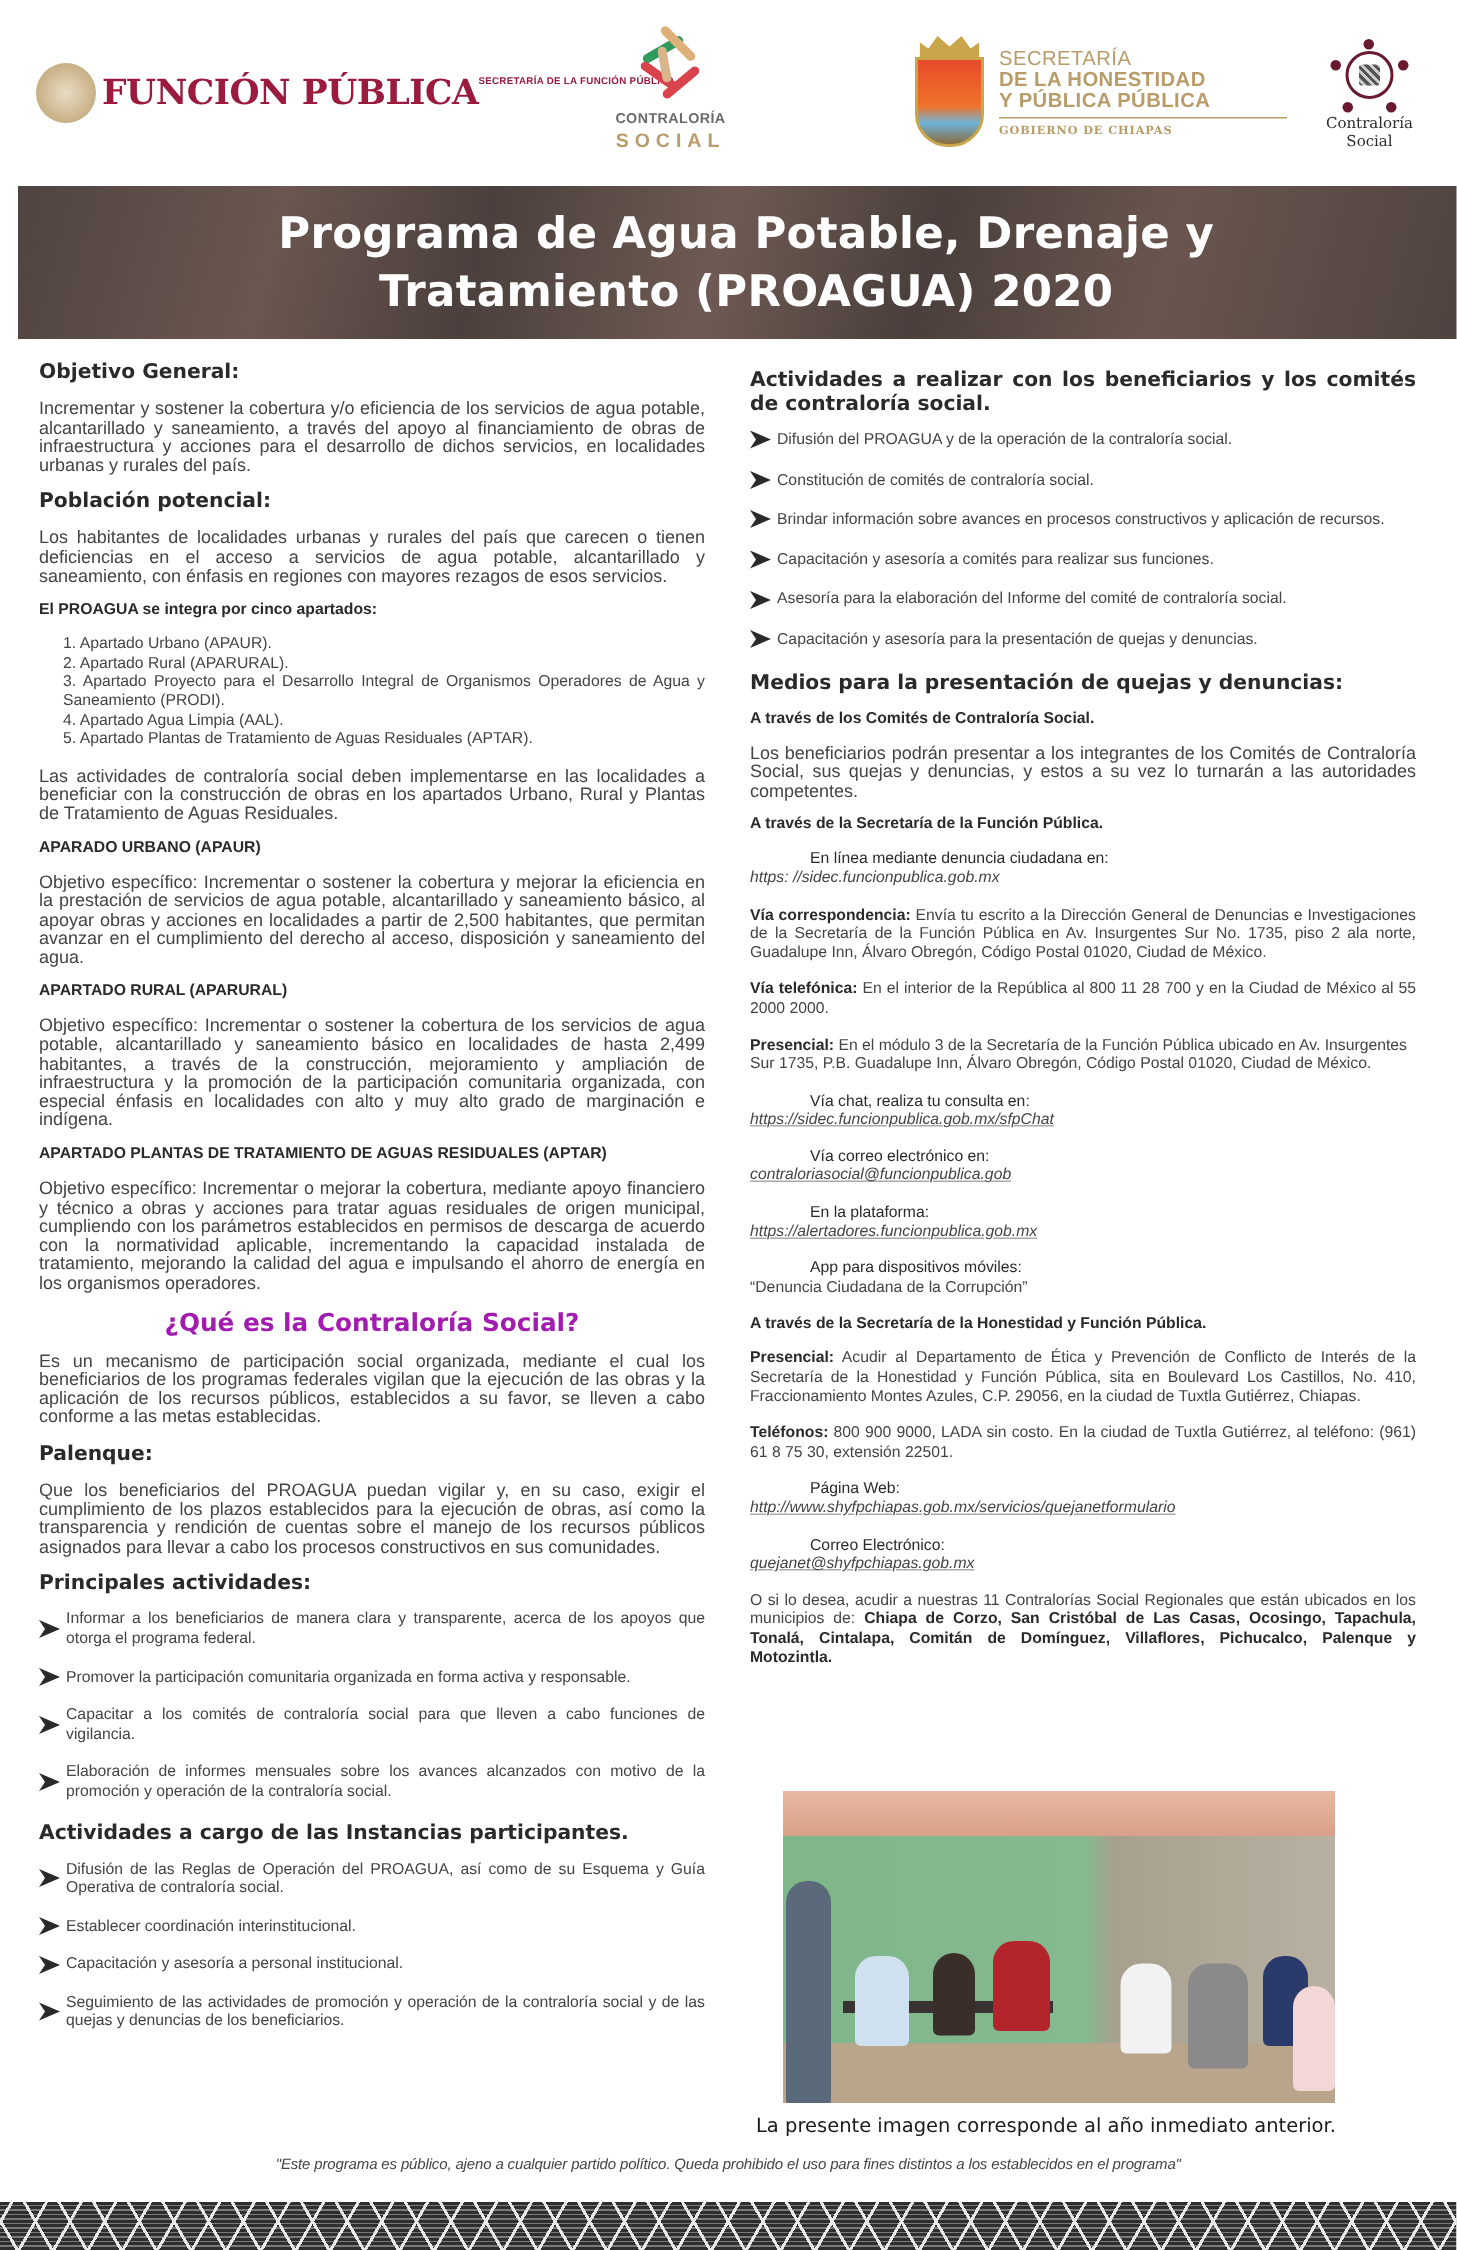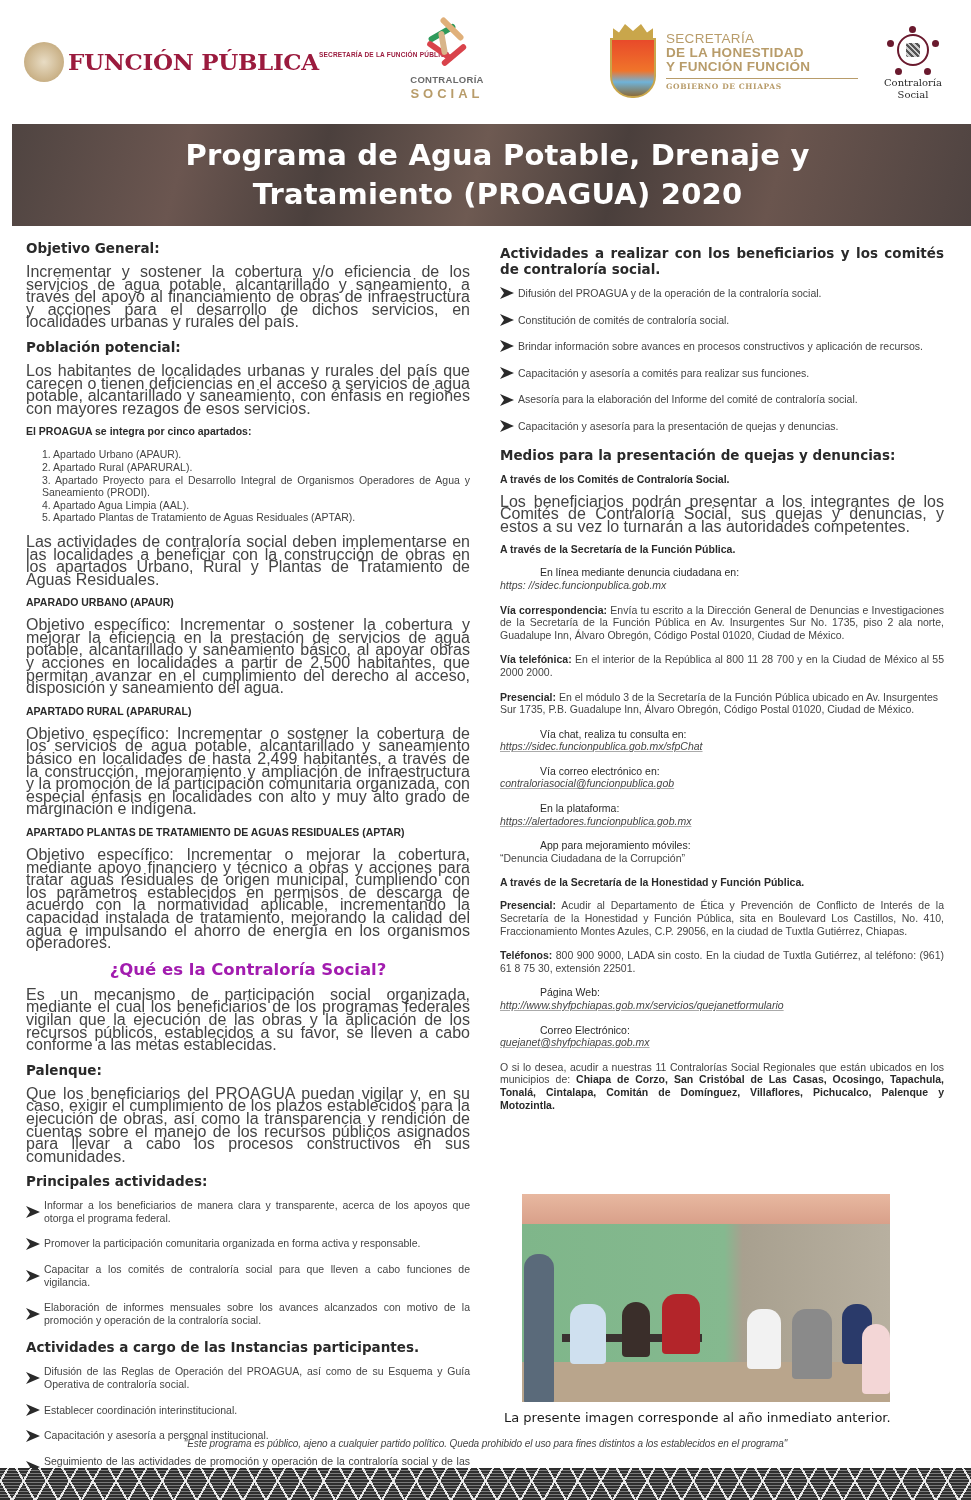--- a/index.html
+++ b/index.html
@@ -43,21 +43,21 @@
     display: flex; align-items: center; justify-content: center; text-align: center; }
   .banner h1 { font-family: "DejaVu Sans", sans-serif; font-weight: bold; color: #ffffff; font-size: 29px; line-height: 39px; letter-spacing: 0.2px; }
 
   
   .col { position: absolute; top: 240px; }
   .col-left { left: 26px; width: 444px; }
   .col-right { left: 500px; width: 444px; }
 
   h2 { font-family: "DejaVu Sans", sans-serif; font-size: 13.5px; font-weight: bold; color: #2a2a2a; margin: 0 0 10px; line-height: 16px; }
   h3 { font-size: 10.5px; font-weight: bold; color: #2a2a2a; margin: 0 0 10px; line-height: 13px; }
-  p { font-size: 16px; line-height: 12.6px; text-align: justify; margin: 0 0 10px; color: #444; }
+  p { font-size: 12px; line-height: 12.6px; text-align: justify; margin: 0 0 10px; color: #444; }
   .center-h { text-align: center; font-size: 16.5px; font-family: "DejaVu Sans", sans-serif; font-weight: bold; color: #a21caf; margin: 4px 0 10px; }
 
   ol.apartados { list-style: none; margin: 0 0 12px 16px; }
   ol.apartados li { font-size: 10.5px; line-height: 12.6px; color: #444; text-align: justify; }
 
   ul.arrows { list-style: none; margin: 0 0 10px 0; }
   ul.arrows li { position: relative; padding-left: 18px; font-size: 10.5px; line-height: 12.6px; color: #444; margin-bottom: 13px; text-align: justify; display: flex; }
   ul.arrows li .arrow { position: absolute; left: 0; top: 50%; transform: translateY(-50%); width: 14px; height: 14px; }
   .col-right ul.arrows li { padding-left: 18px; margin-bottom: 14px; }
 
@@ -108,21 +108,21 @@
   </div>
 
   <div class="chis-logo">
     <div class="chis-shield">
       <div class="chis-crown"></div>
       <div class="chis-body"></div>
     </div>
     <div class="chis-text">
       <div class="chis-l1">SECRETARÍA</div>
       <div class="chis-l2">DE LA HONESTIDAD</div>
-      <div class="chis-l2">Y FUNCIÓN FUNCIÓN</div>
+      <div class="chis-l2">Y PÚBLICA PÚBLICA</div>
       <div class="chis-rule"></div>
       <div class="chis-gov">GOBIERNO DE CHIAPAS</div>
     </div>
   </div>
 
   <div class="cs2-logo">
     <div class="cs2-mark">
       <div class="cs2-dot" style="left:26px;top:0;"></div>
       <div class="cs2-dot" style="left:4px;top:14px;"></div>
       <div class="cs2-dot" style="left:49px;top:14px;"></div>
@@ -307,21 +307,21 @@
     <span class="head">Vía correo electrónico en:</span>
     <a class="link">contraloriasocial@funcionpublica.gob</a>
   </div>
 
   <div class="block">
     <span class="head">En la plataforma:</span>
     <a class="link">https://alertadores.funcionpublica.gob.mx</a>
   </div>
 
   <div class="block">
-    <span class="head">App para mejoramiento móviles:</span>
+    <span class="head">App para dispositivos móviles:</span>
     <span>“Denuncia Ciudadana de la Corrupción”</span>
   </div>
 
   <h3>A través de la Secretaría de la Honestidad y Función Pública.</h3>
 
   <div class="block">
     <span class="label-b">Presencial:</span><span> Acudir al Departamento de Ética y Prevención de Conflicto de Interés de la Secretaría de la Honestidad y Función Pública, sita en Boulevard Los Castillos, No. 410, Fraccionamiento Montes Azules, C.P. 29056, en la ciudad de Tuxtla Gutiérrez, Chiapas.</span>
   </div>
 
   <div class="block">

